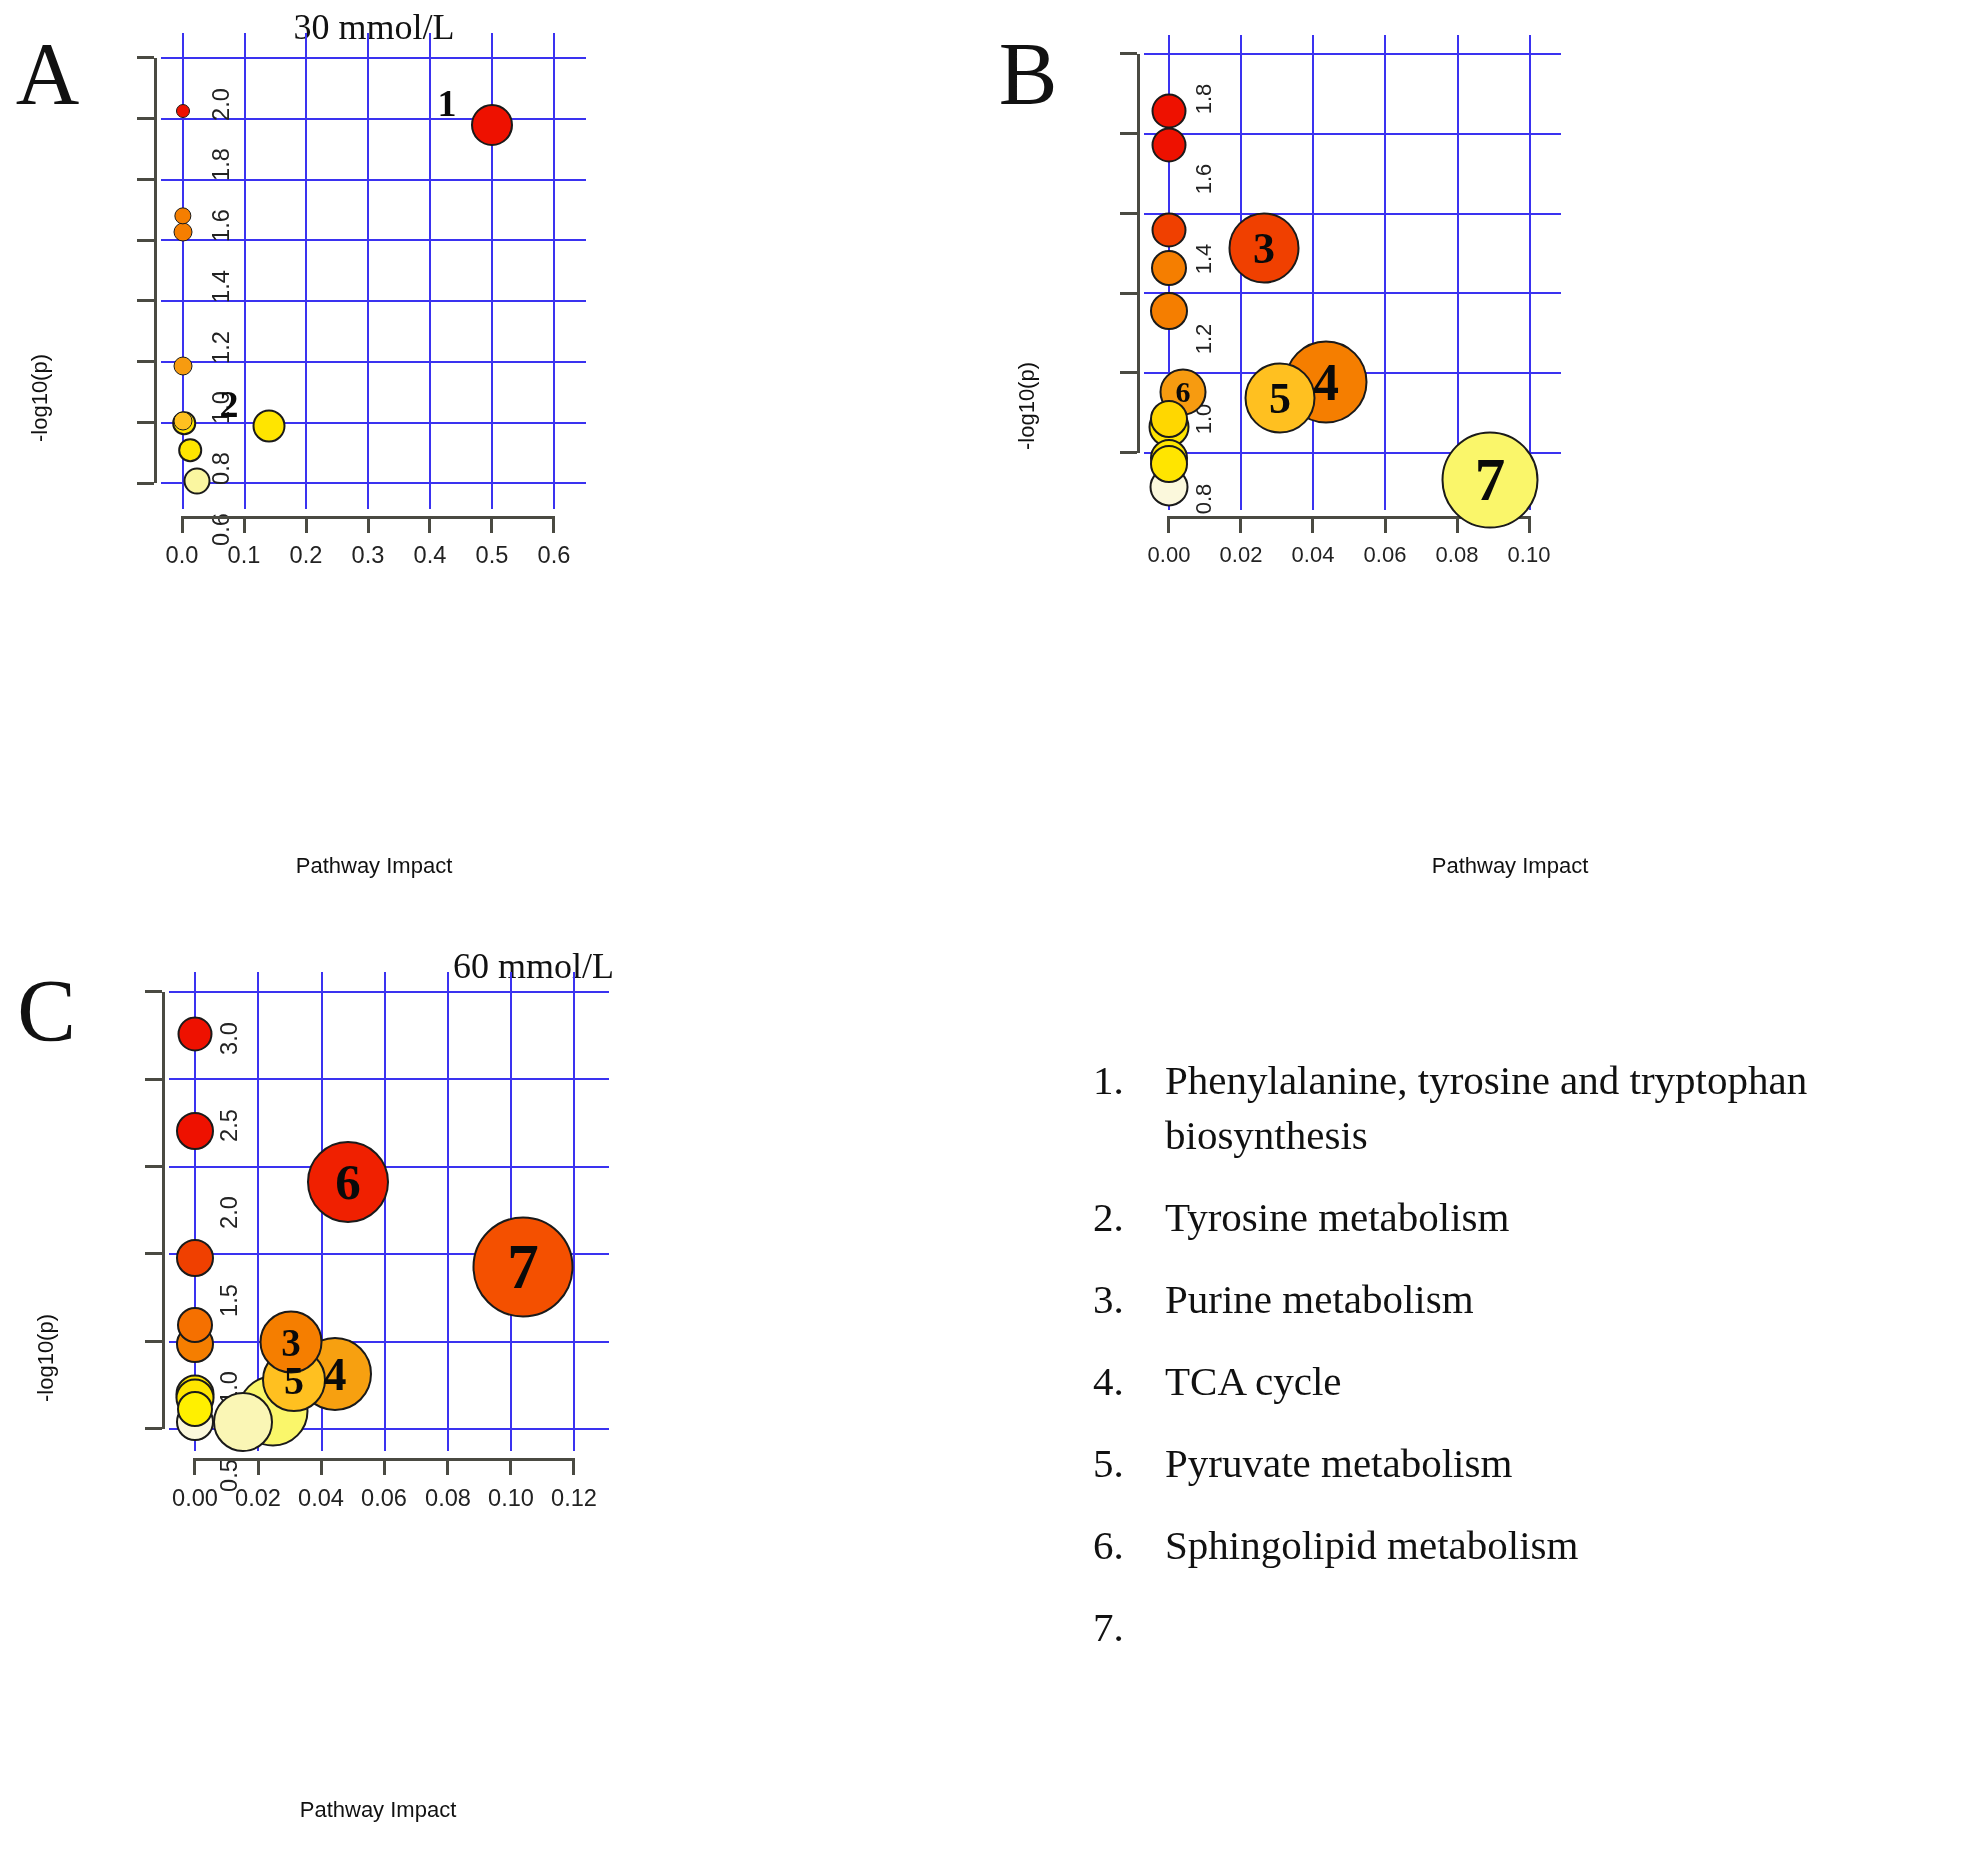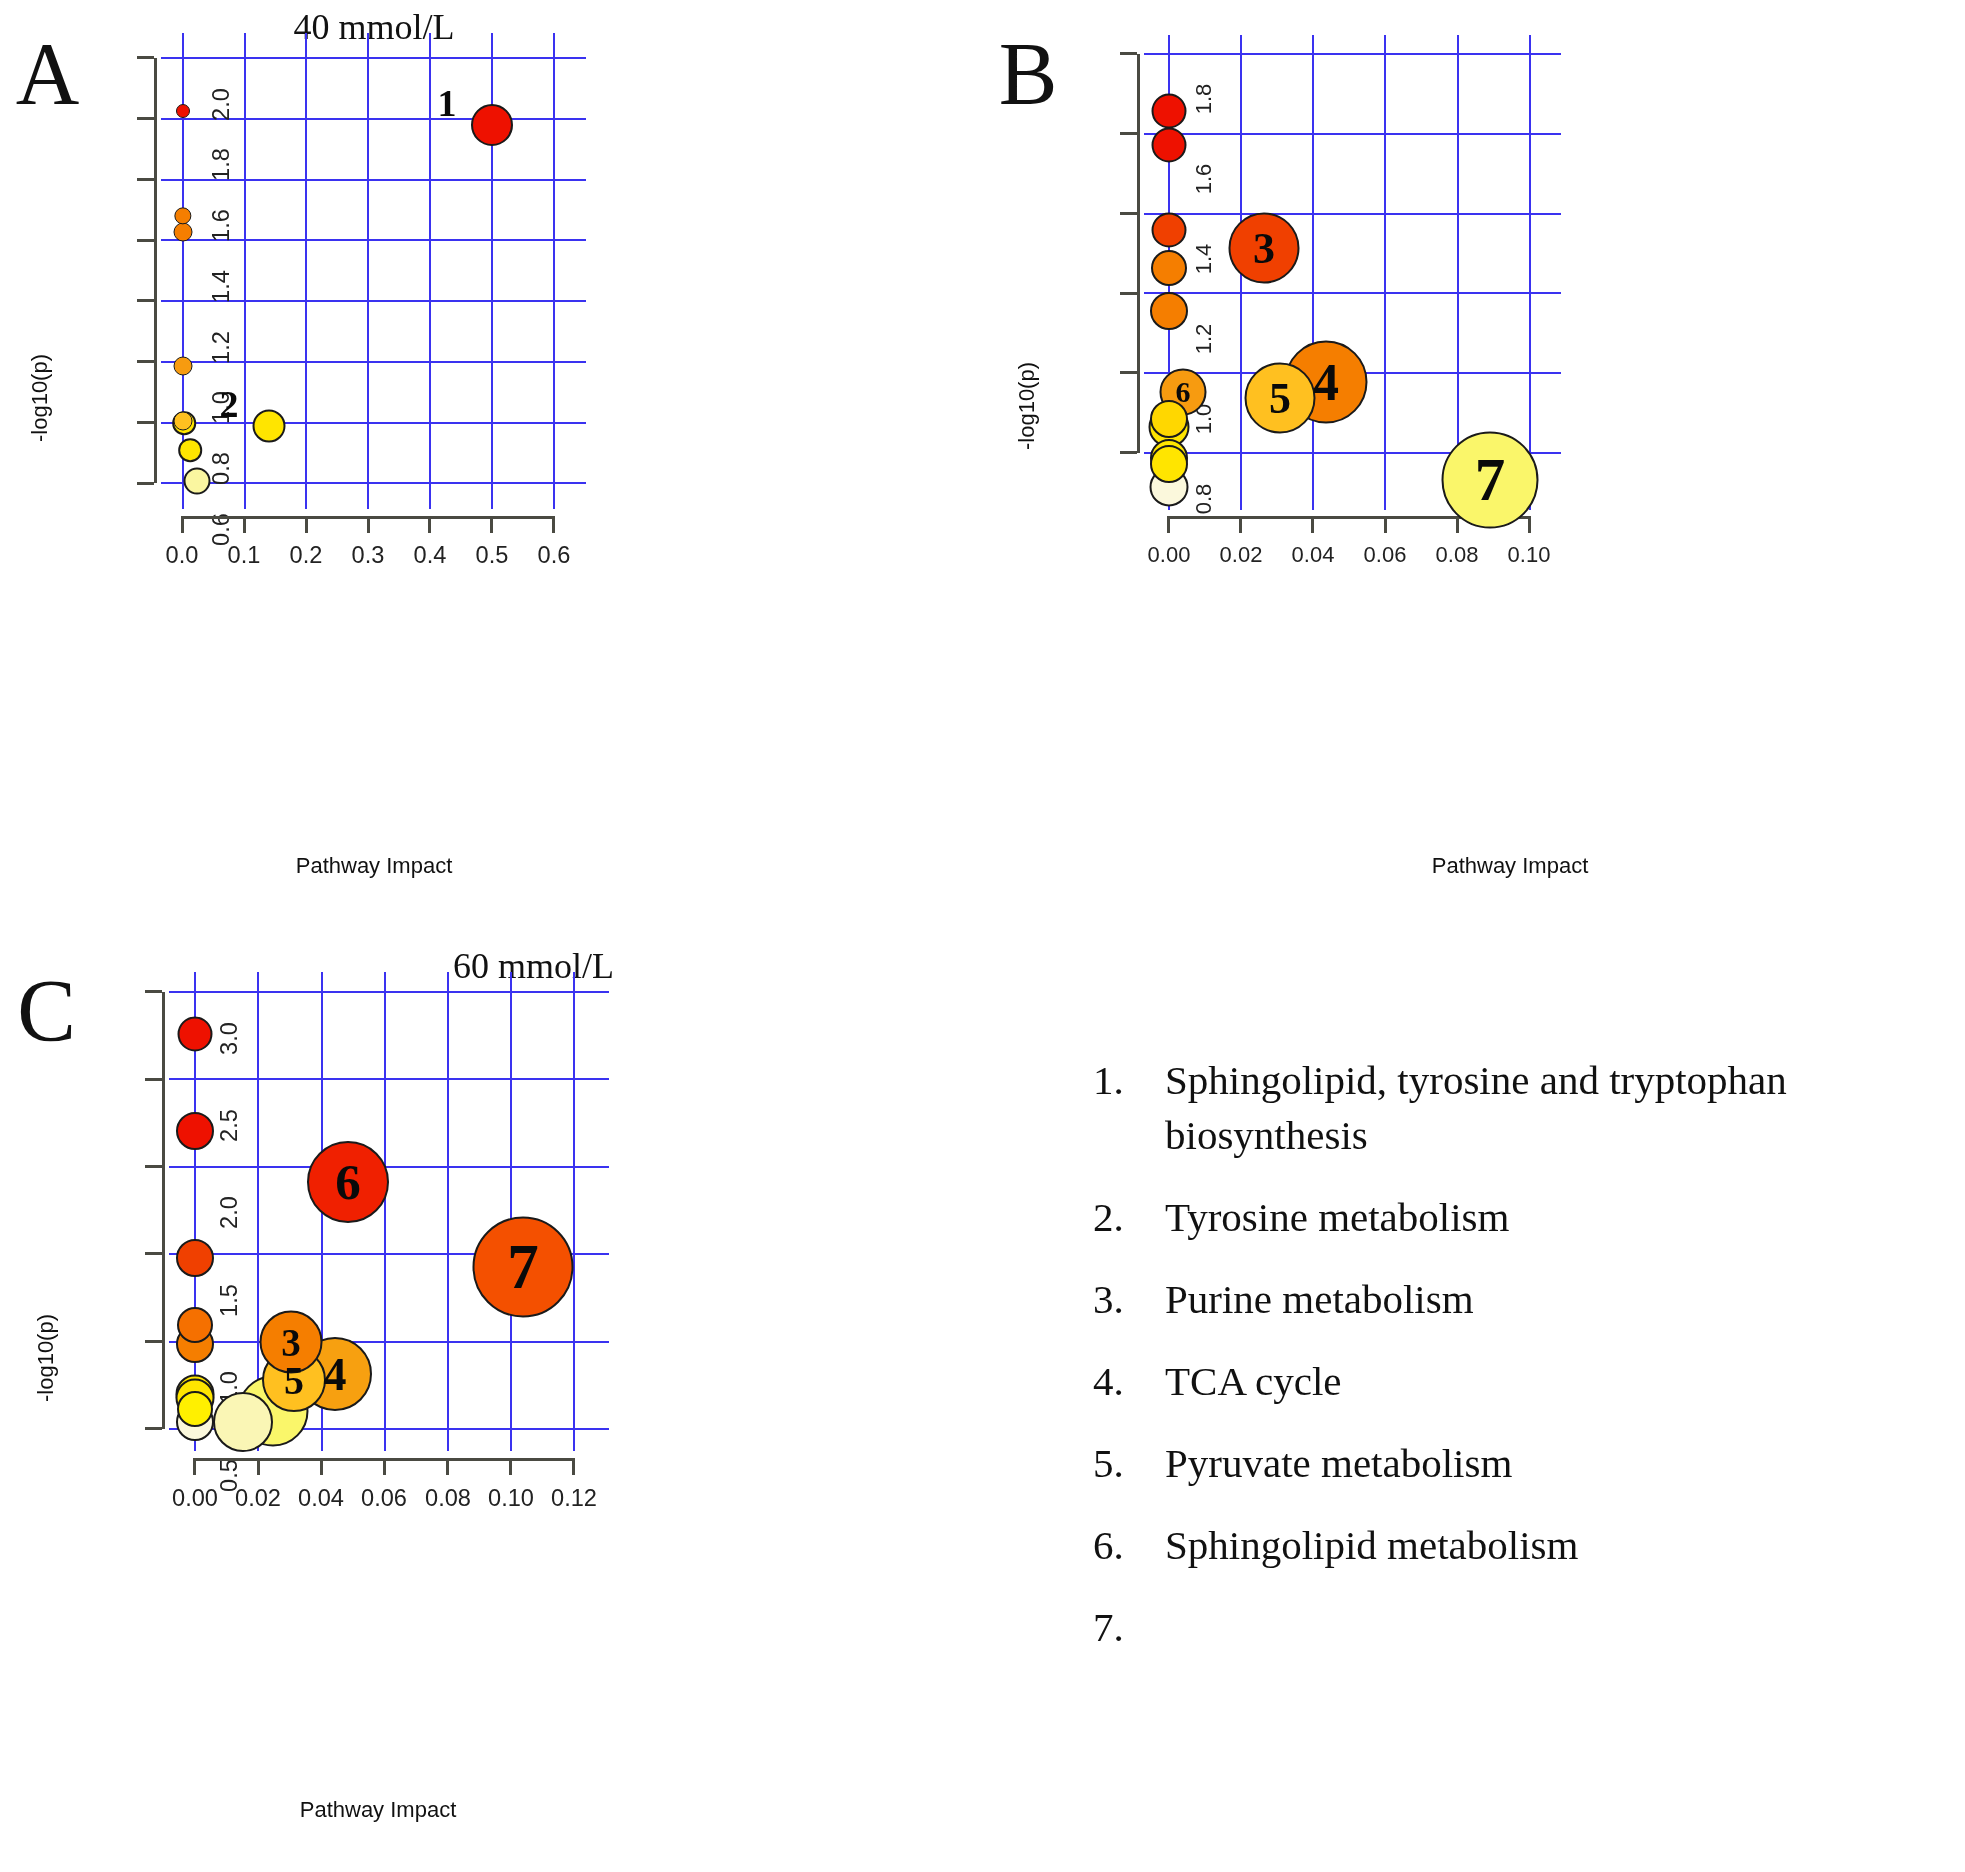--- a/index.html
+++ b/index.html
@@ -107,21 +107,21 @@
     font-size:41px;
     line-height:1.34;
     max-width:770px;
   }
 </style>
 </head>
 <body>
 
 <div class="panel" id="panel-A" style="left:0;top:0;width:983px;height:936px;">
   <div class="panel-letter" style="left:15.7px;top:30px;">A</div>
-  <div class="plot-title" style="left:138px;top:6.3px;width:472px;">40 mmol/L</div>
+  <div class="plot-title" style="left:138px;top:6.3px;width:472px;">30 mmol/L</div>
   <div class="plotarea" id="area-A" style="left:0;top:0;width:983px;height:936px;">
       <div class="gridline-v" style="left: 182px; top: 33px; height: 476px;"></div>
       <div class="tick-x" style="left: 181px; top: 516px;"></div>
       <div class="ticklabel-x" style="font-size: 23.6px; left: 127px; top: 542px; width: 110px;">0.0</div>
       <div class="gridline-v" style="left: 244px; top: 33px; height: 476px;"></div>
       <div class="tick-x" style="left: 243px; top: 516px;"></div>
       <div class="ticklabel-x" style="font-size: 23.6px; left: 189px; top: 542px; width: 110px;">0.1</div>
       <div class="gridline-v" style="left: 305px; top: 33px; height: 476px;"></div>
       <div class="tick-x" style="left: 305px; top: 516px;"></div>
       <div class="ticklabel-x" style="font-size: 23.6px; left: 251px; top: 542px; width: 110px;">0.2</div>
@@ -314,21 +314,21 @@
       <div class="bubble" style="left: 273px; top: 475px; width: 71px; height: 71px; background: rgb(250, 246, 106); border-color: rgb(26, 26, 26); z-index: 25;"></div>
     </div>
   <div class="axis-title-x" style="left:142px;top:861px;width:472px;">Pathway Impact</div>
   <div class="axis-title-y" style="left:-41px;top:409px;width:173px;text-align:center;">-log10(p)</div>
 </div>
 
 <div class="legend" id="legend" style="left:1093px;top:1053px;width:857px;">
 
 <div class="legend-item">
       <div class="legend-num">1.</div>
-      <div class="legend-text">Sphingolipid, tyrosine and tryptophan biosynthesis</div>
+      <div class="legend-text">Phenylalanine, tyrosine and tryptophan biosynthesis</div>
     </div>
     <div class="legend-item">
       <div class="legend-num">2.</div>
       <div class="legend-text">Tyrosine metabolism</div>
     </div>
     <div class="legend-item">
       <div class="legend-num">3.</div>
       <div class="legend-text">Purine metabolism</div>
     </div>
     <div class="legend-item">

